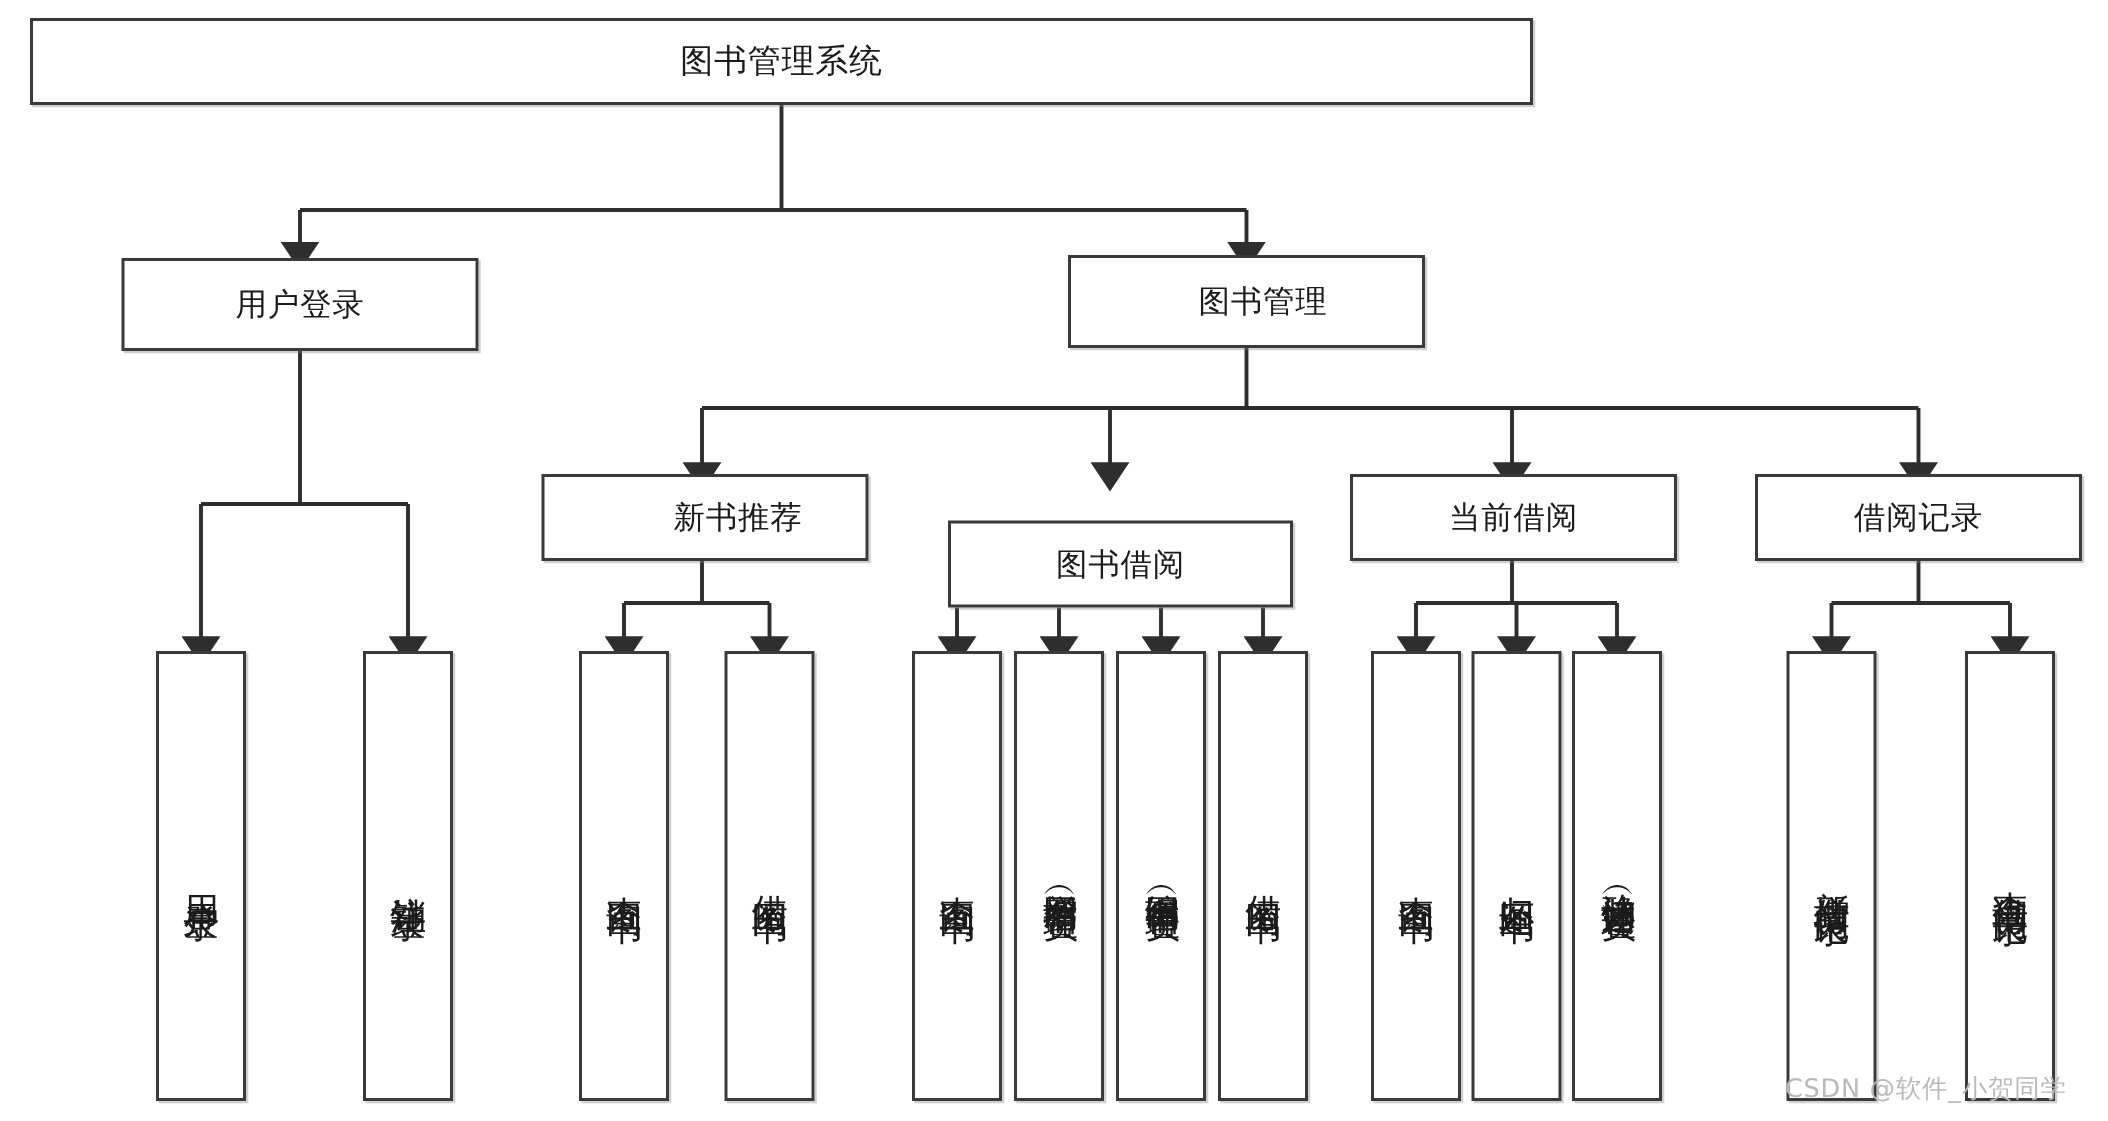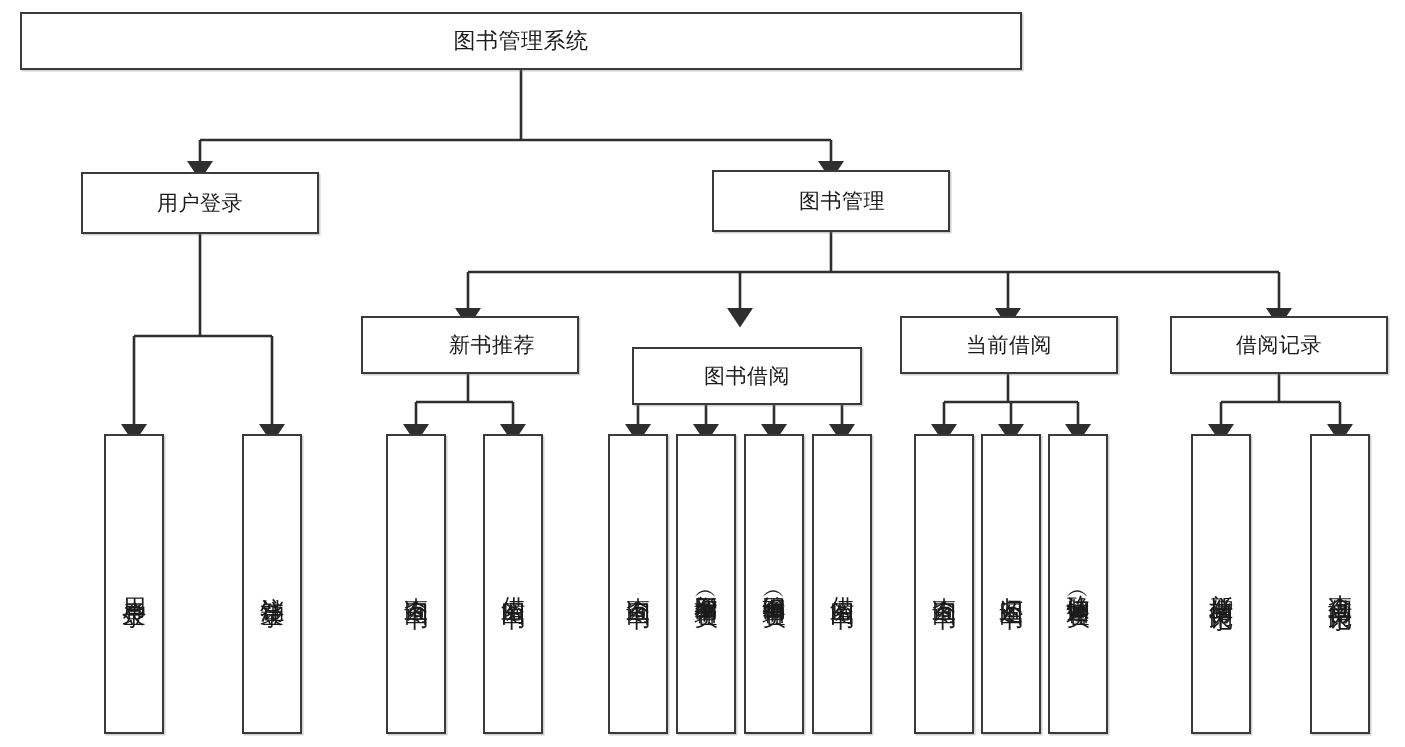--- a/index.html
+++ b/index.html
@@ -209,14 +209,15 @@
   </div>
 
   <div class="node-box node-v" style="left:1191px; top:434px; width:60px; height:300px;">
     <span class="node-label">新增借阅记录</span>
   </div>
 
   <div class="node-box node-v" style="left:1310px; top:434px; width:60px; height:300px;">
     <span class="node-label">查询借阅记录</span>
   </div>
 
+  <div id="watermark">CSDN @软件_小贺同学</div>
 
 </div>
 
 </body></html>

